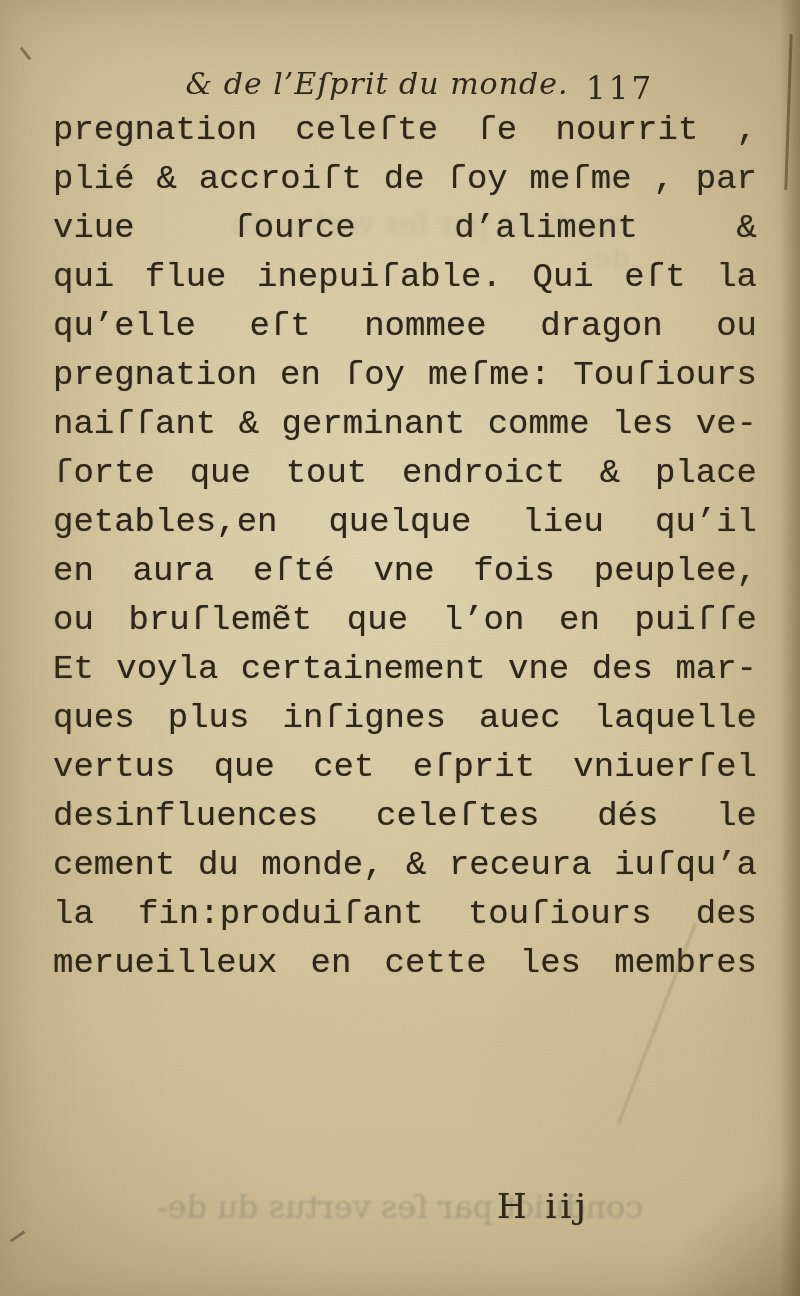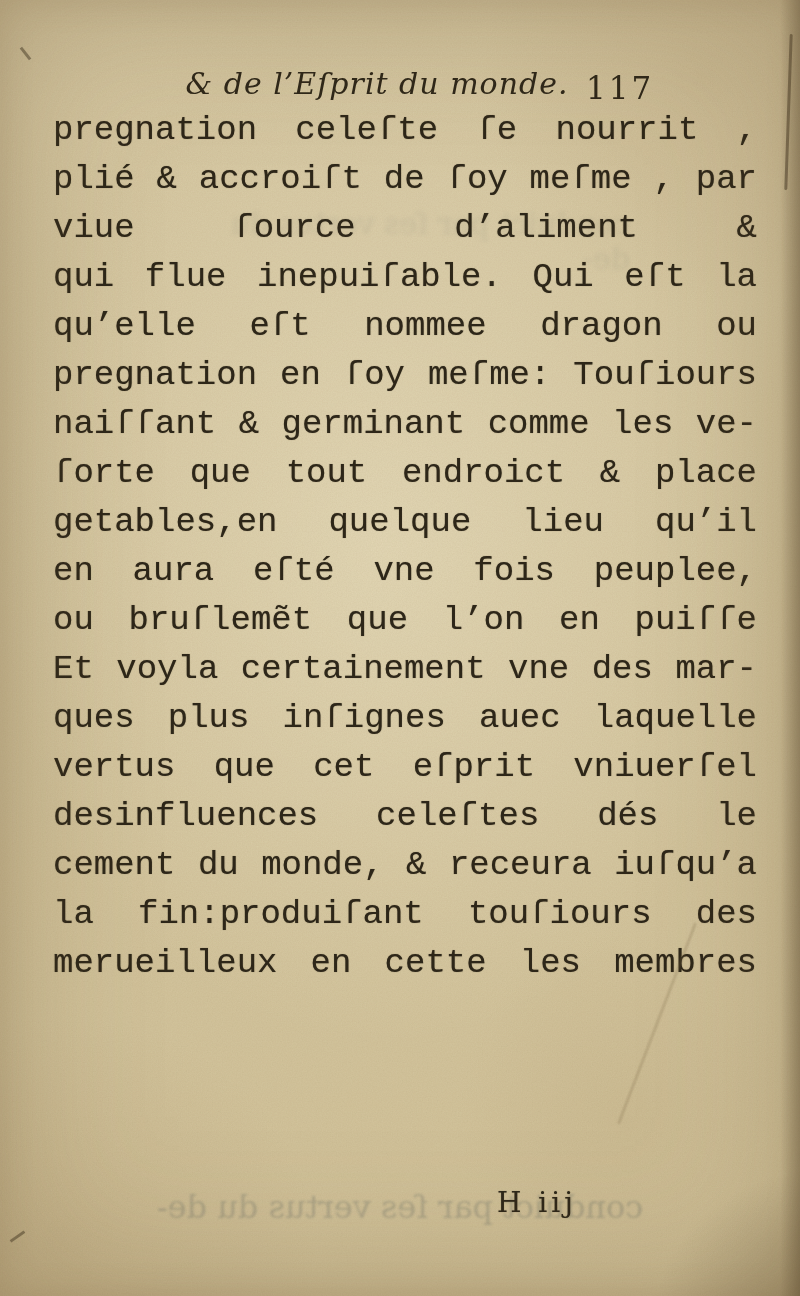--- a/index.html
+++ b/index.html
@@ -24,21 +24,21 @@
   .running-header{position:absolute;top:66px;left:52px;width:706px;height:52px;}
   .header-title{display:block;text-align:center;transform:translateX(-28px);
     font-style:italic;font-size:30px;letter-spacing:1px;}
   .page-number{position:absolute;top:4px;left:534px;font-size:31px;letter-spacing:3px;text-align:center;}
 
   .body-block{position:absolute;top:106px;left:53px;width:704px;font-family:Liberation Mono, monospace;}
   .tline{height:49px;line-height:49px;font-size:34px;
     text-align:justify;text-align-last:justify;text-justify:inter-word;
     overflow:hidden;white-space:normal;
     text-shadow:0 0 1px rgba(46,39,25,.45);}
-  .signature{position:absolute;top:1186px;left:497px;font-size:28px;letter-spacing:4px;
+  .signature{position:absolute;top:1186px;left:497px;font-size:34px;letter-spacing:4px;
     text-shadow:0 0 1px rgba(46,39,25,.45);text-align:right;}
 
   .ghost{position:absolute;top:1188px;left:56px;width:688px;text-align:center;
     transform:scaleX(-1);color:rgba(100,106,98,.30);filter:blur(1.3px);
     font-size:32px;pointer-events:none;}
   .ghost2{position:absolute;top:206px;left:210px;width:420px;
     transform:scaleX(-1);color:rgba(110,114,104,.12);filter:blur(2px);
     font-size:30px;pointer-events:none;}
 
   .tick{position:absolute;background:rgba(62,51,34,.5);pointer-events:none;}

